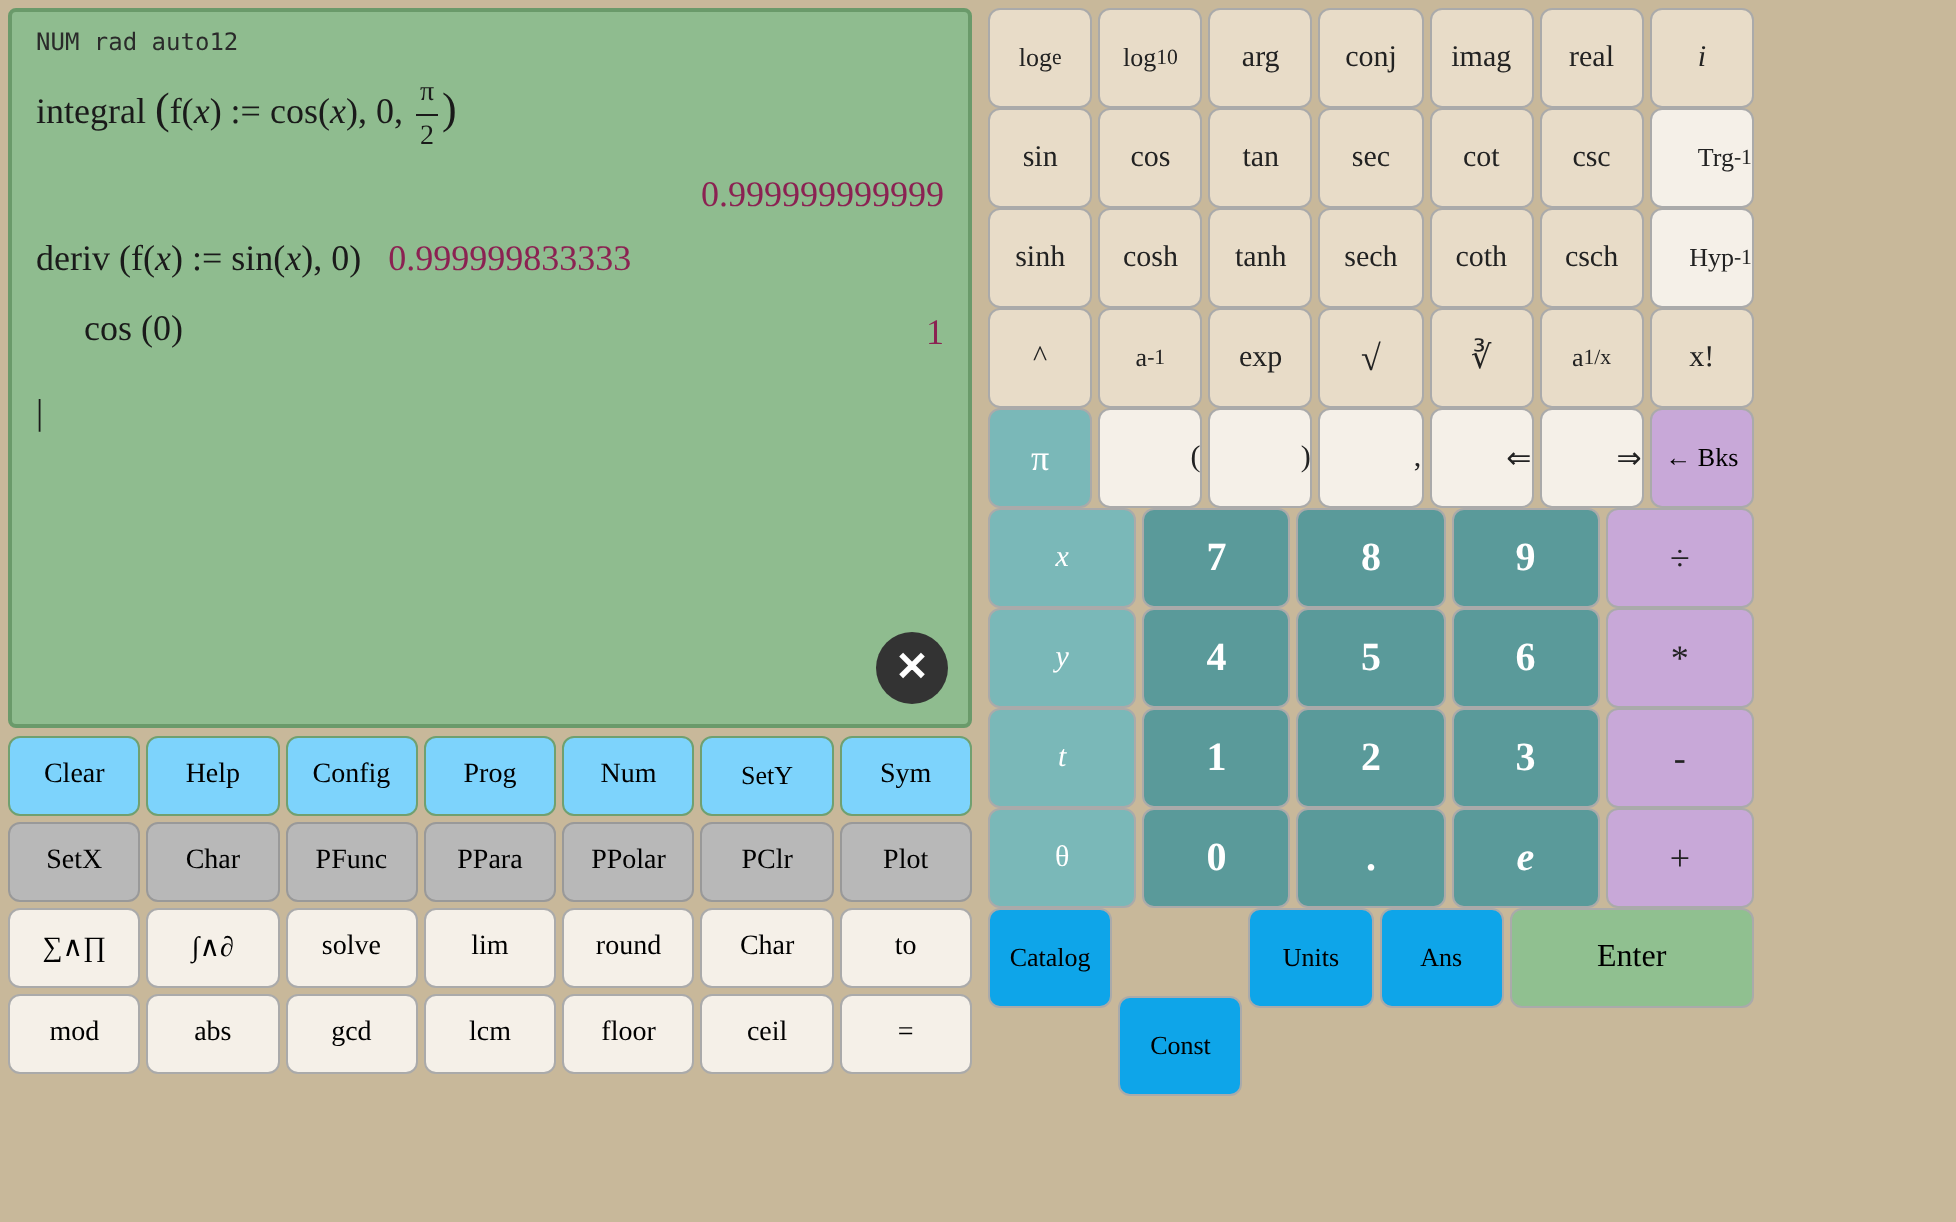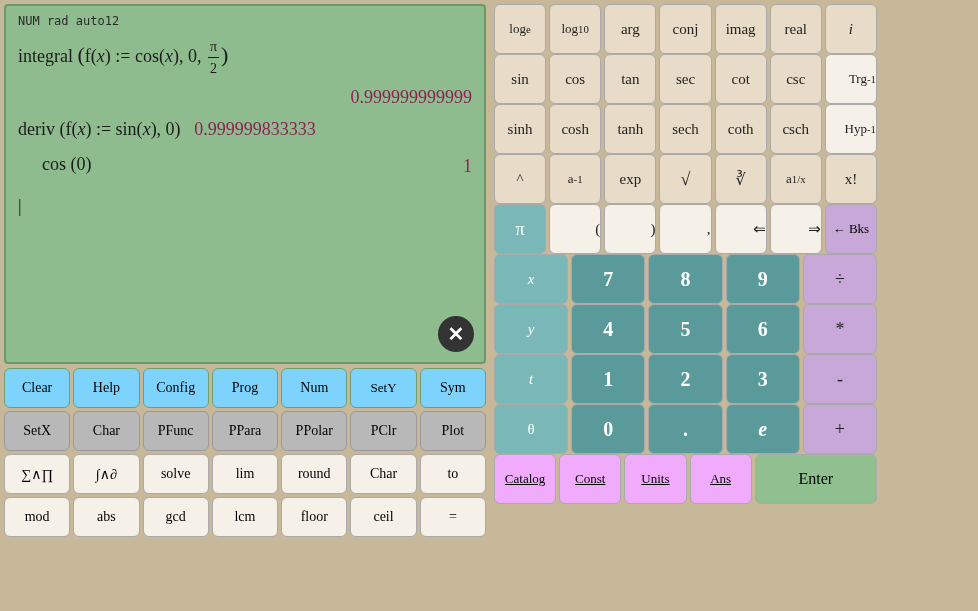--- a/index.html
+++ b/index.html
@@ -174,24 +174,23 @@
     .rbtn-teal-light {
       background: #7ab8b8;
       color: #fff;
     }
     .rbtn-purple {
       background: #c8a8d8;
       color: #222;
       font-size: 18px;
     }
     .rbtn-green {
-      background: #f0abfc;
-      color: #000;
-      font-style: normal;
-      text-decoration: underline;
+      background: #0ea5e9;
+      color: #000;
+      font-style: normal;
     }
     .rbtn-enter {
       background: #90c090;
       flex: 2;
       color: #000;
       font-style: normal;
       font-size: 16px;
     }
   </style>
 </head>
@@ -350,19 +349,19 @@
     <div class="r-row">
       <button class="rbtn rbtn-teal-light">θ</button>
       <button class="rbtn rbtn-teal">0</button>
       <button class="rbtn rbtn-teal">.</button>
       <button class="rbtn rbtn-teal" style="font-style:italic;">e</button>
       <button class="rbtn rbtn-purple">+</button>
     </div>
 
     <div class="r-row">
       <button class="rbtn rbtn-green" style="font-style:normal; font-size:13px;">Catalog</button>
-      <button class="rbtn rbtn-green" style="font-style:normal; font-size:13px;">Const</button>
+      <button class="rbtn rbtn-green" style="font-style:normal; font-size:13px;margin-top:44px;">Const</button>
       <button class="rbtn rbtn-green" style="font-style:normal; font-size:13px;">Units</button>
       <button class="rbtn rbtn-green" style="font-style:normal; font-size:13px;">Ans</button>
       <button class="rbtn rbtn-enter" style="font-style:normal; flex:2;">Enter</button>
     </div>
   </div>
 </div>
 
 </body></html>

